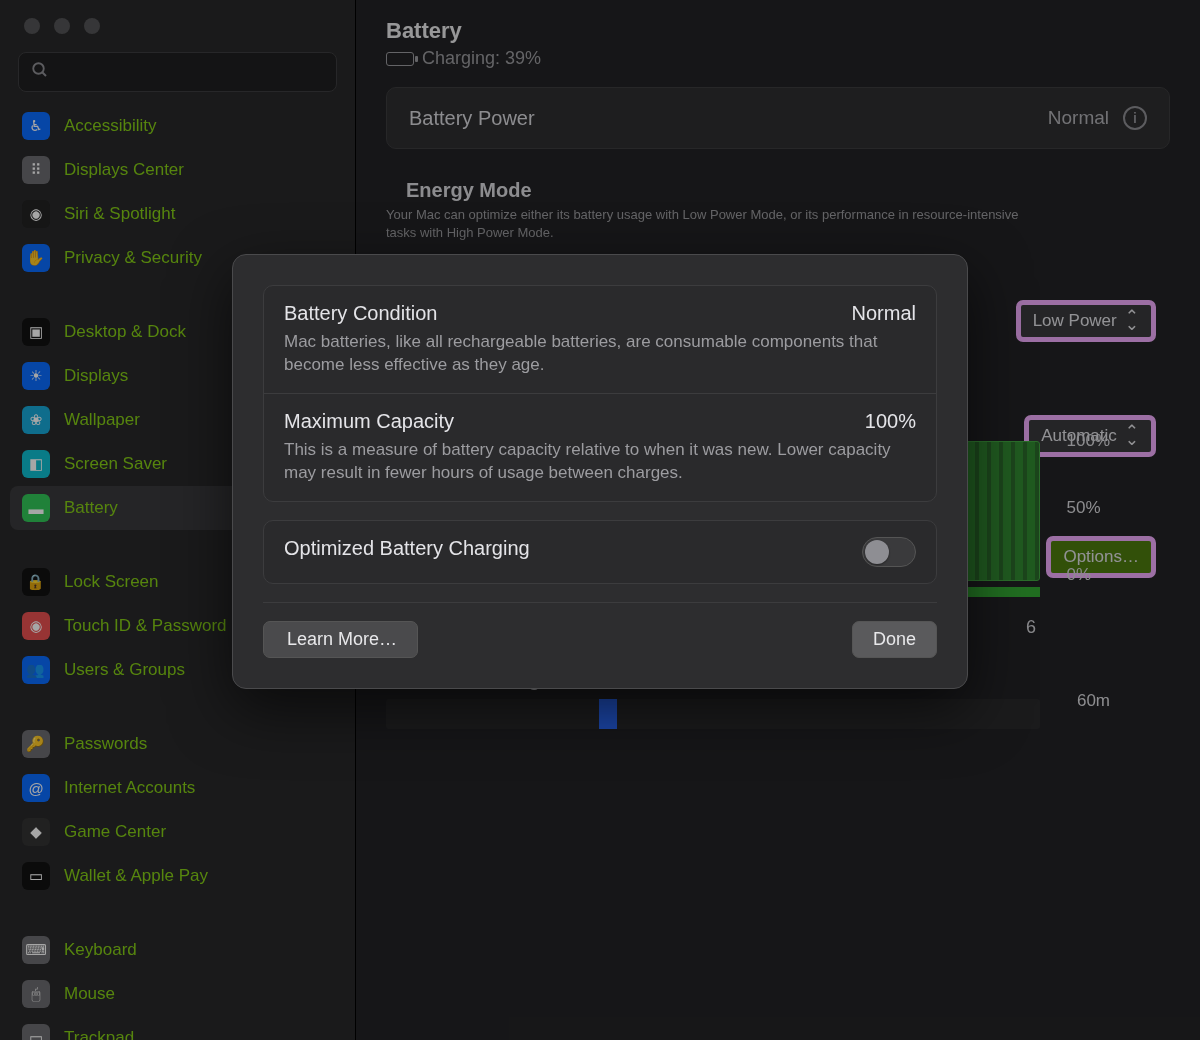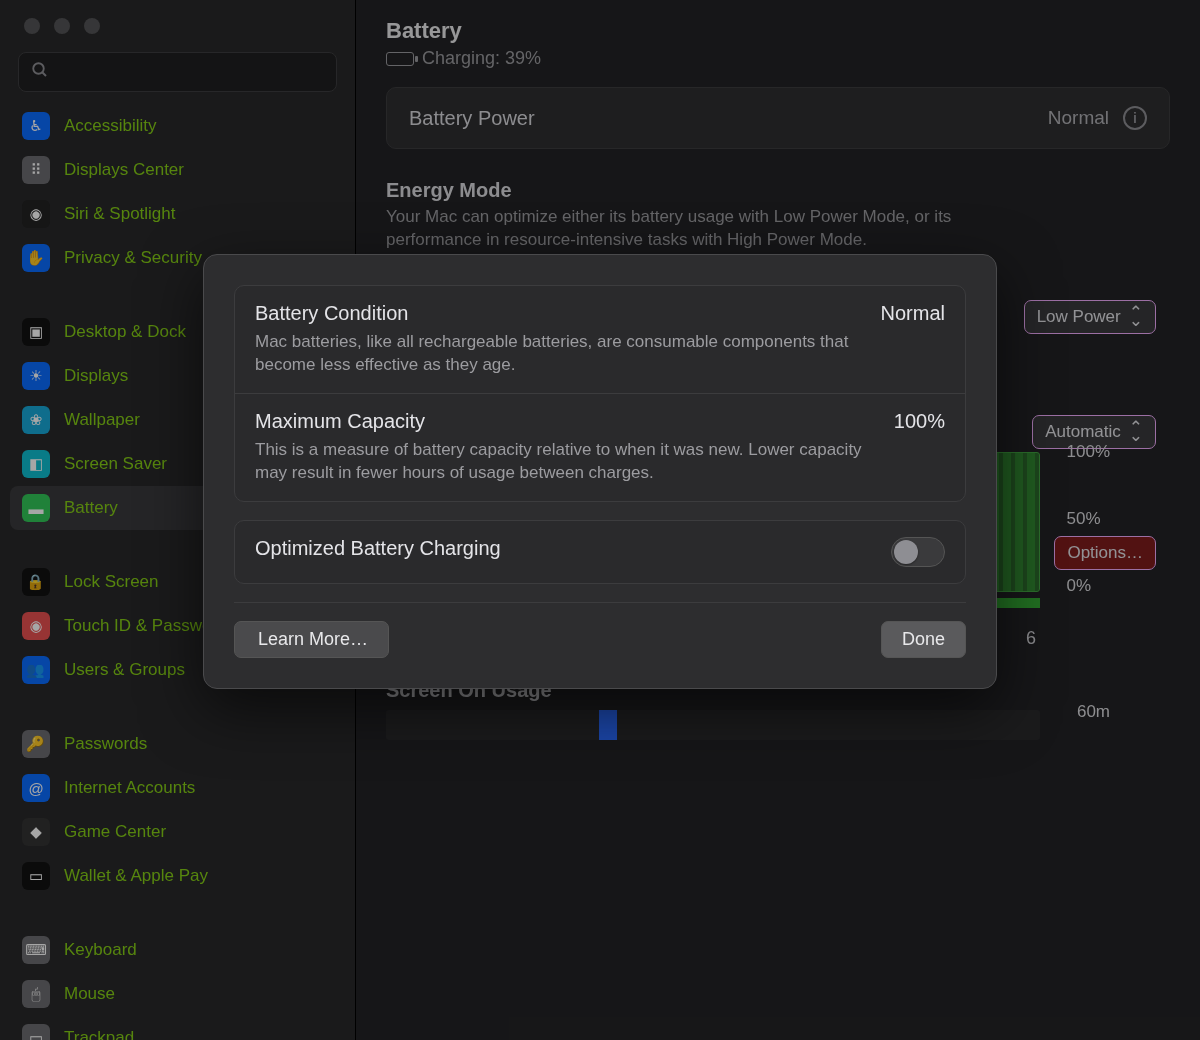--- a/index.html
+++ b/index.html
@@ -30,24 +30,24 @@
 .page-sub { font-size: 18px; color: #9a9a9e; margin-top: 4px; display: flex; align-items: center; gap: 8px; }
 .charge-icon { display: inline-block; width: 28px; height: 14px; border: 1.5px solid #9a9a9e; border-radius: 3px; position: relative; }
 .charge-icon::after { content: ''; position: absolute; right: -5px; top: 3px; width: 3px; height: 6px; background: #9a9a9e; border-radius: 1px; }
 
 .panel { background: #2e2e30; border: 1px solid #3c3c3e; border-radius: 10px; margin-top: 18px; }
 .panel-row { display: flex; align-items: center; justify-content: space-between; padding: 18px 22px; }
 .panel-title { font-size: 20px; color: #d8d8dc; }
 .panel-val { font-size: 19px; color: #b0b0b4; display: flex; align-items: center; gap: 14px; }
 .info-icon { width: 24px; height: 24px; border: 2px solid #8e8e93; border-radius: 50%; display: flex; align-items: center; justify-content: center; color: #8e8e93; font-size: 14px; font-weight: 600; }
 
-.section-head { font-size: 20px; font-weight: 600; color: #d8d8dc; margin-top: 30px; }
-.section-sub { font-size: 17px; color: #9a9a9e; margin-top: 4px; line-height: 1.35; max-width: 650px; }
-
-.popup-btn { display: flex; align-items: center; gap: 8px; background: #3a3a3c; border-radius: 7px; padding: 6px 12px; border: 1px solid #f0abfc; }
+.section-head { font-size: 20px; font-weight: 600; color: #d8d8dc; margin-top: 30px; margin-left: 20px; }
+.section-sub { font-size: 13px; color: #9a9a9e; margin-top: 4px; line-height: 1.35; max-width: 650px; }
+
+.popup-btn { display: flex; align-items: center; gap: 8px; background: #3a3a3c; border-radius: 7px; padding: 6px 12px; border: 5px solid #f0abfc; }
 .popup-btn span { color: #e0e0e5; font-size: 17px; }
 .chev { color: #9a9a9e; font-size: 12px; line-height: 0.6; }
 .chev::before { content:'⌃'; display:block;}
 .chev::after { content:'⌄'; display:block; margin-top:-2px;}
 
 
 .chart-wrap { margin-top: 200px; position: relative; }
 .chart { position: relative; height: 170px; }
 .bars { position: absolute; left: 0; right: 130px; bottom: 30px; height: 140px; background: repeating-linear-gradient(90deg, #2c6a2c 0 4px, #328a32 4px 12px); border: 1px solid #42a842; border-radius: 3px; }
 .charge-strip { position: absolute; left: 0; right: 130px; bottom: 14px; height: 10px; display: flex; }
@@ -57,21 +57,21 @@
 .yaxis { position: absolute; right: 60px; top: -10px; bottom: 26px; display: flex; flex-direction: column; justify-content: space-between; color: #d8d8dc; font-size: 17px; }
 .xaxis { display: flex; justify-content: space-between; margin-right: 130px; padding: 6px 4px 0; color: #d0d0d5; font-size: 18px; }
 
 .screen-on-title { font-size: 20px; font-weight: 600; color: #d0d0d5; margin-top: 30px; }
 .screen-on-chart { position: relative; height: 30px; margin-top: 8px; margin-right: 130px; background: #2a2a2c; border-radius: 3px; }
 .so-bar { position: absolute; bottom: 0; width: 18px; background: #2a6bff; }
 .so-label { position: absolute; right: -70px; top: -8px; color: #d8d8dc; font-size: 17px; }
 
 
 .overlay { position: absolute; inset: 0; background: rgba(0,0,0,0.35); display: flex; align-items: flex-start; justify-content: center; }
-.sheet { margin-top: 254px; width: 794px; background: #2d2d2f; border: 1px solid #4a4a4c; border-radius: 14px; padding: 30px; box-shadow: 0 20px 60px rgba(0,0,0,0.6); }
+.sheet { margin-top: 254px; width: 736px; background: #2d2d2f; border: 1px solid #4a4a4c; border-radius: 14px; padding: 30px; box-shadow: 0 20px 60px rgba(0,0,0,0.6); }
 .sheet-block { background: #2a2a2c; border: 1px solid #3c3c3e; border-radius: 10px; margin-bottom: 18px; }
 .sb-row { padding: 16px 20px; border-bottom: 1px solid #3c3c3e; }
 .sb-row:last-child { border-bottom: none; }
 .sb-row-head { display: flex; justify-content: space-between; align-items: flex-start; }
 .sb-row-title { font-size: 20px; color: #e4e4e8; }
 .sb-row-val { font-size: 20px; color: #e4e4e8; }
 .sb-row-desc { font-size: 17px; color: #9c9ca0; margin-top: 6px; line-height: 1.35; max-width: 640px; }
 
 .toggle { width: 54px; height: 30px; background: #3a3a3c; border-radius: 15px; position: relative; border: 1px solid #555; flex-shrink: 0; }
 .toggle-knob { position: absolute; left: 2px; top: 2px; width: 24px; height: 24px; background: #8e8e93; border-radius: 50%; box-shadow: 0 1px 2px rgba(0,0,0,0.4); }
@@ -217,21 +217,21 @@
           <span class="chev"></span>
       </div>
     </div>
     <div style="position:absolute; right:44px; top:415px;">
       <div class="popup-btn">
         <span>Automatic</span>
           <span class="chev"></span>
       </div>
     </div>
     <div style="position:absolute; right:44px; top:536px;">
-      <div class="popup-btn" style="background:#7f1d1d;margin-left:28px;">
+      <div class="popup-btn" style="background:#4d7c0f;margin-left:28px;">
         <span>Options…</span>
       </div>
     </div>
 
     <div class="chart-wrap">
       <div class="chart">
         <div class="bars"></div>
         <div class="charge-strip" id="charge-strip">
             <div class="charge-seg" style="width: 31%;"></div>
             <div class="charge-gap" style="width: 5%;"></div>

